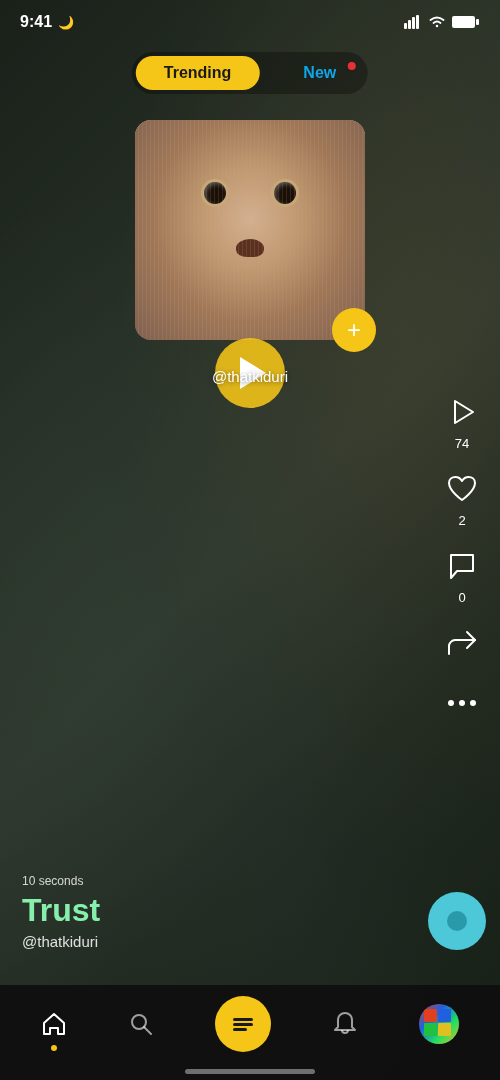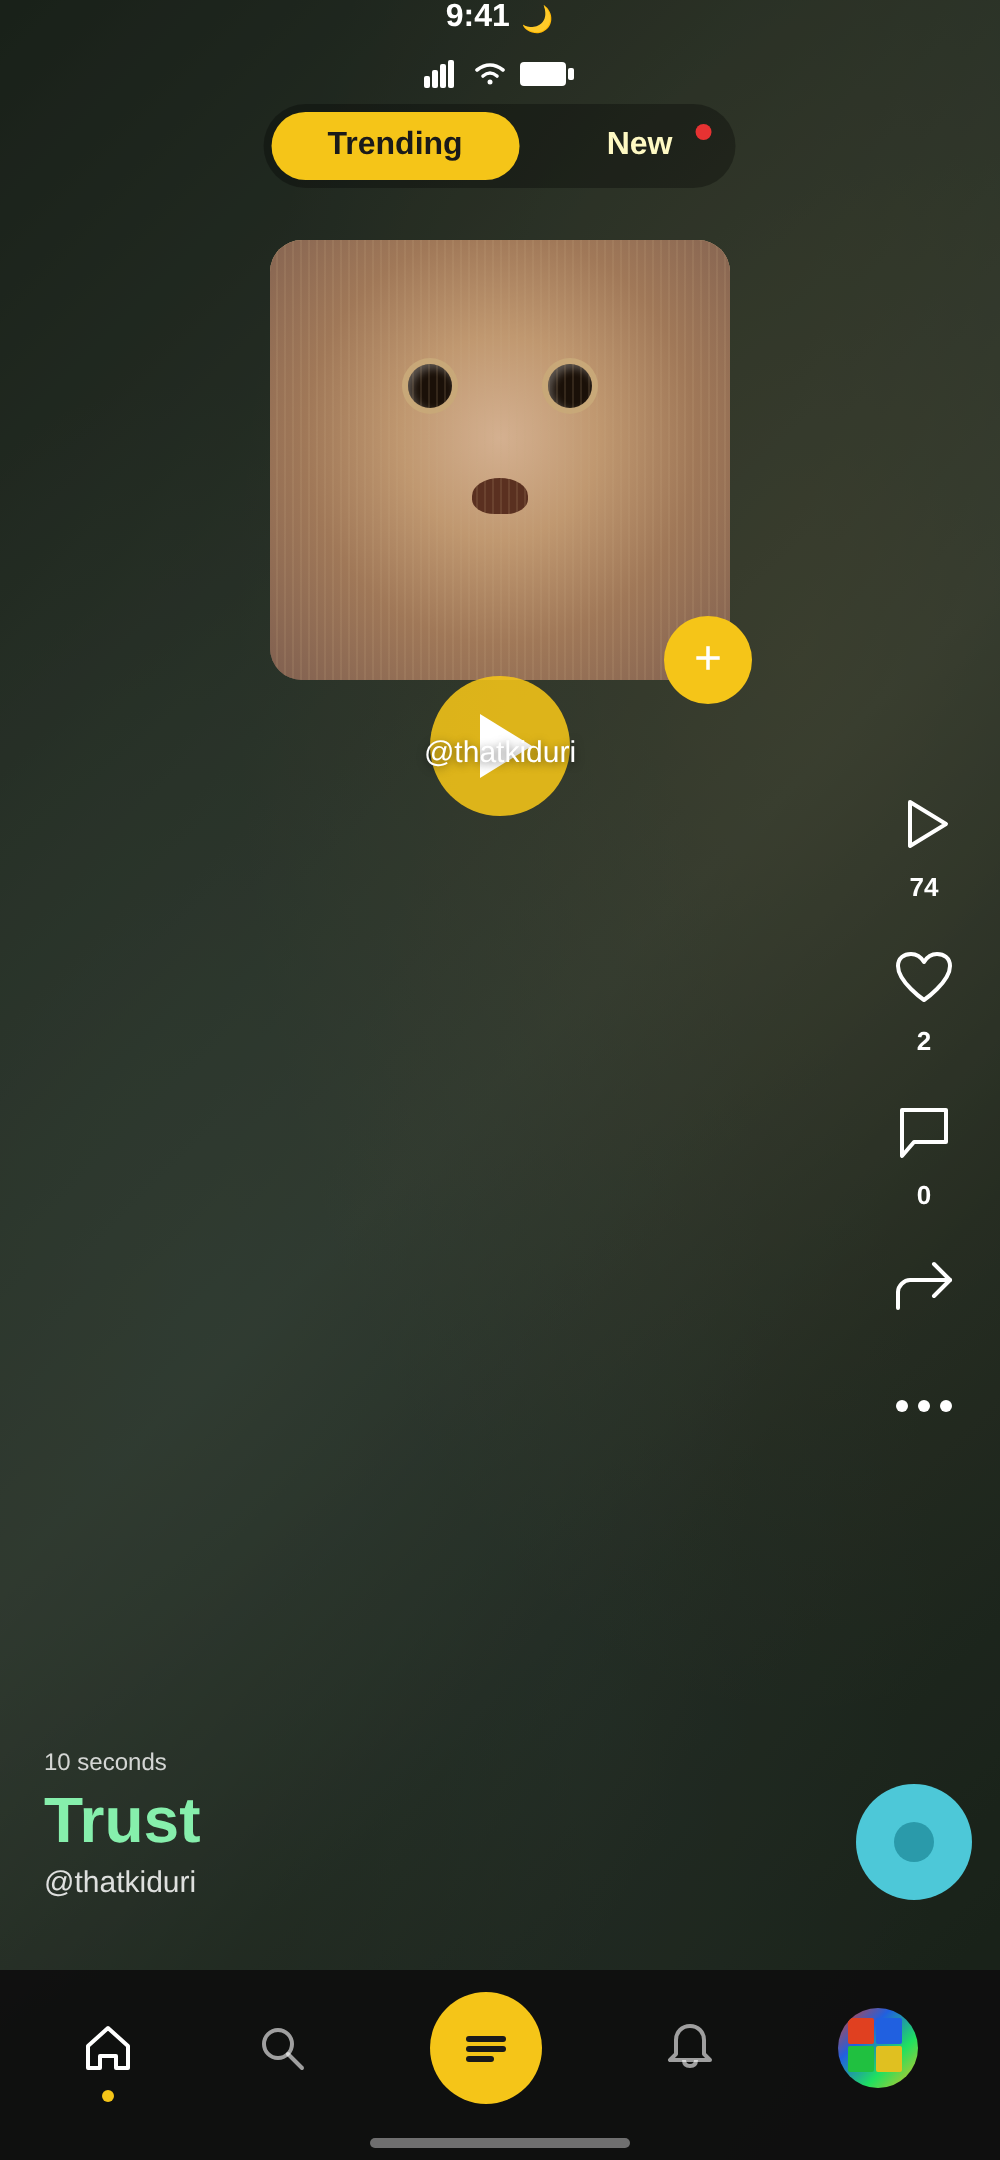--- a/index.html
+++ b/index.html
@@ -45,21 +45,20 @@
       position: absolute;
       top: 0;
       left: 0;
       right: 0;
       height: 44px;
       display: flex;
       align-items: center;
       justify-content: space-between;
       padding: 0 20px;
       z-index: 10;
-      flex-direction: column;
     }
     .status-time {
       color: white;
       font-size: 16px;
       font-weight: 600;
       display: flex;
       align-items: center;
       gap: 6px;
     }
     .status-icons {
@@ -82,21 +81,21 @@
       padding: 4px;
       z-index: 10;
       gap: 16px;
     }
     .tab-btn {
       padding: 8px 28px;
       border-radius: 24px;
       font-size: 16px;
       font-weight: 600;
       cursor: pointer;
-      color: #fef9c3;
+      color: #0ea5e9;
       position: relative;
     }
     .tab-btn.active {
       background: #f5c518;
       color: #1a1a1a;
     }
     .tab-btn .dot {
       position: absolute;
       top: 6px;
       right: 8px;
@@ -258,21 +257,21 @@
     .action-icon {
       width: 44px;
       height: 44px;
       display: flex;
       align-items: center;
       justify-content: center;
     }
     .action-count {
       color: white;
       font-size: 13px;
-      font-weight: 700;
+      font-weight: 400;
     }
 
     
     svg { display: block; }
 
     
     .record-btn {
       position: absolute;
       right: 14px;
       bottom: 130px;

